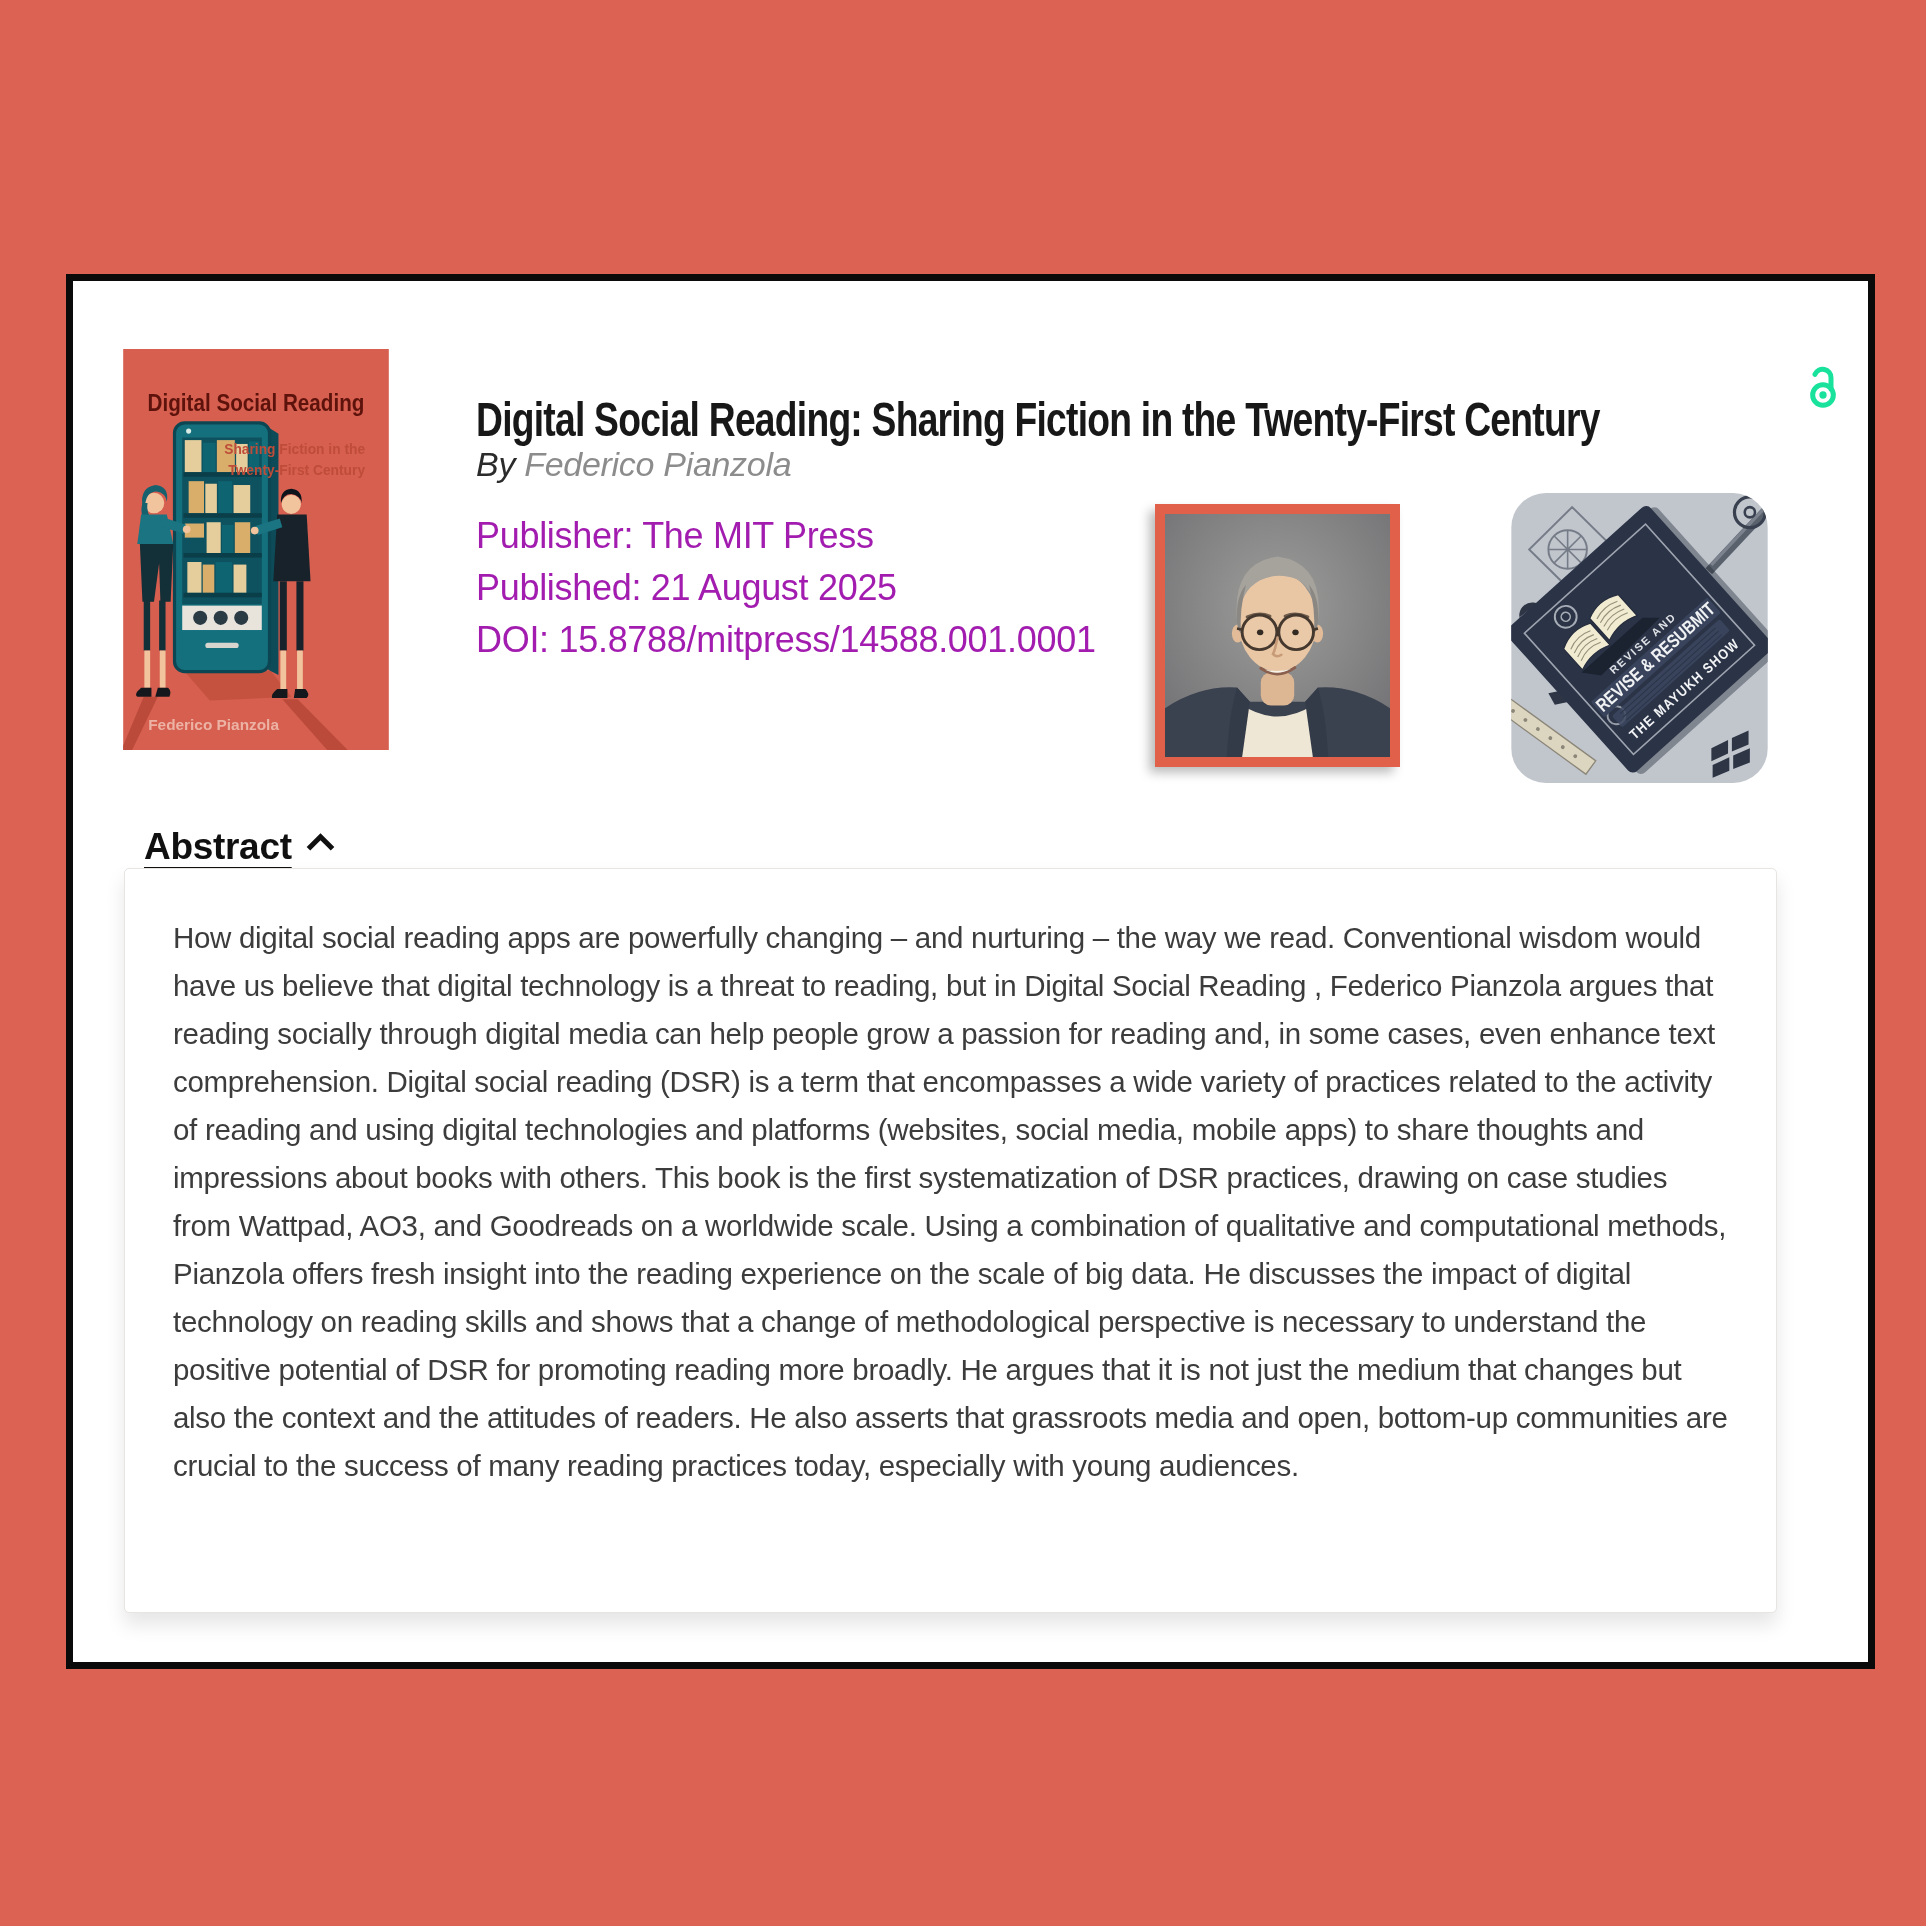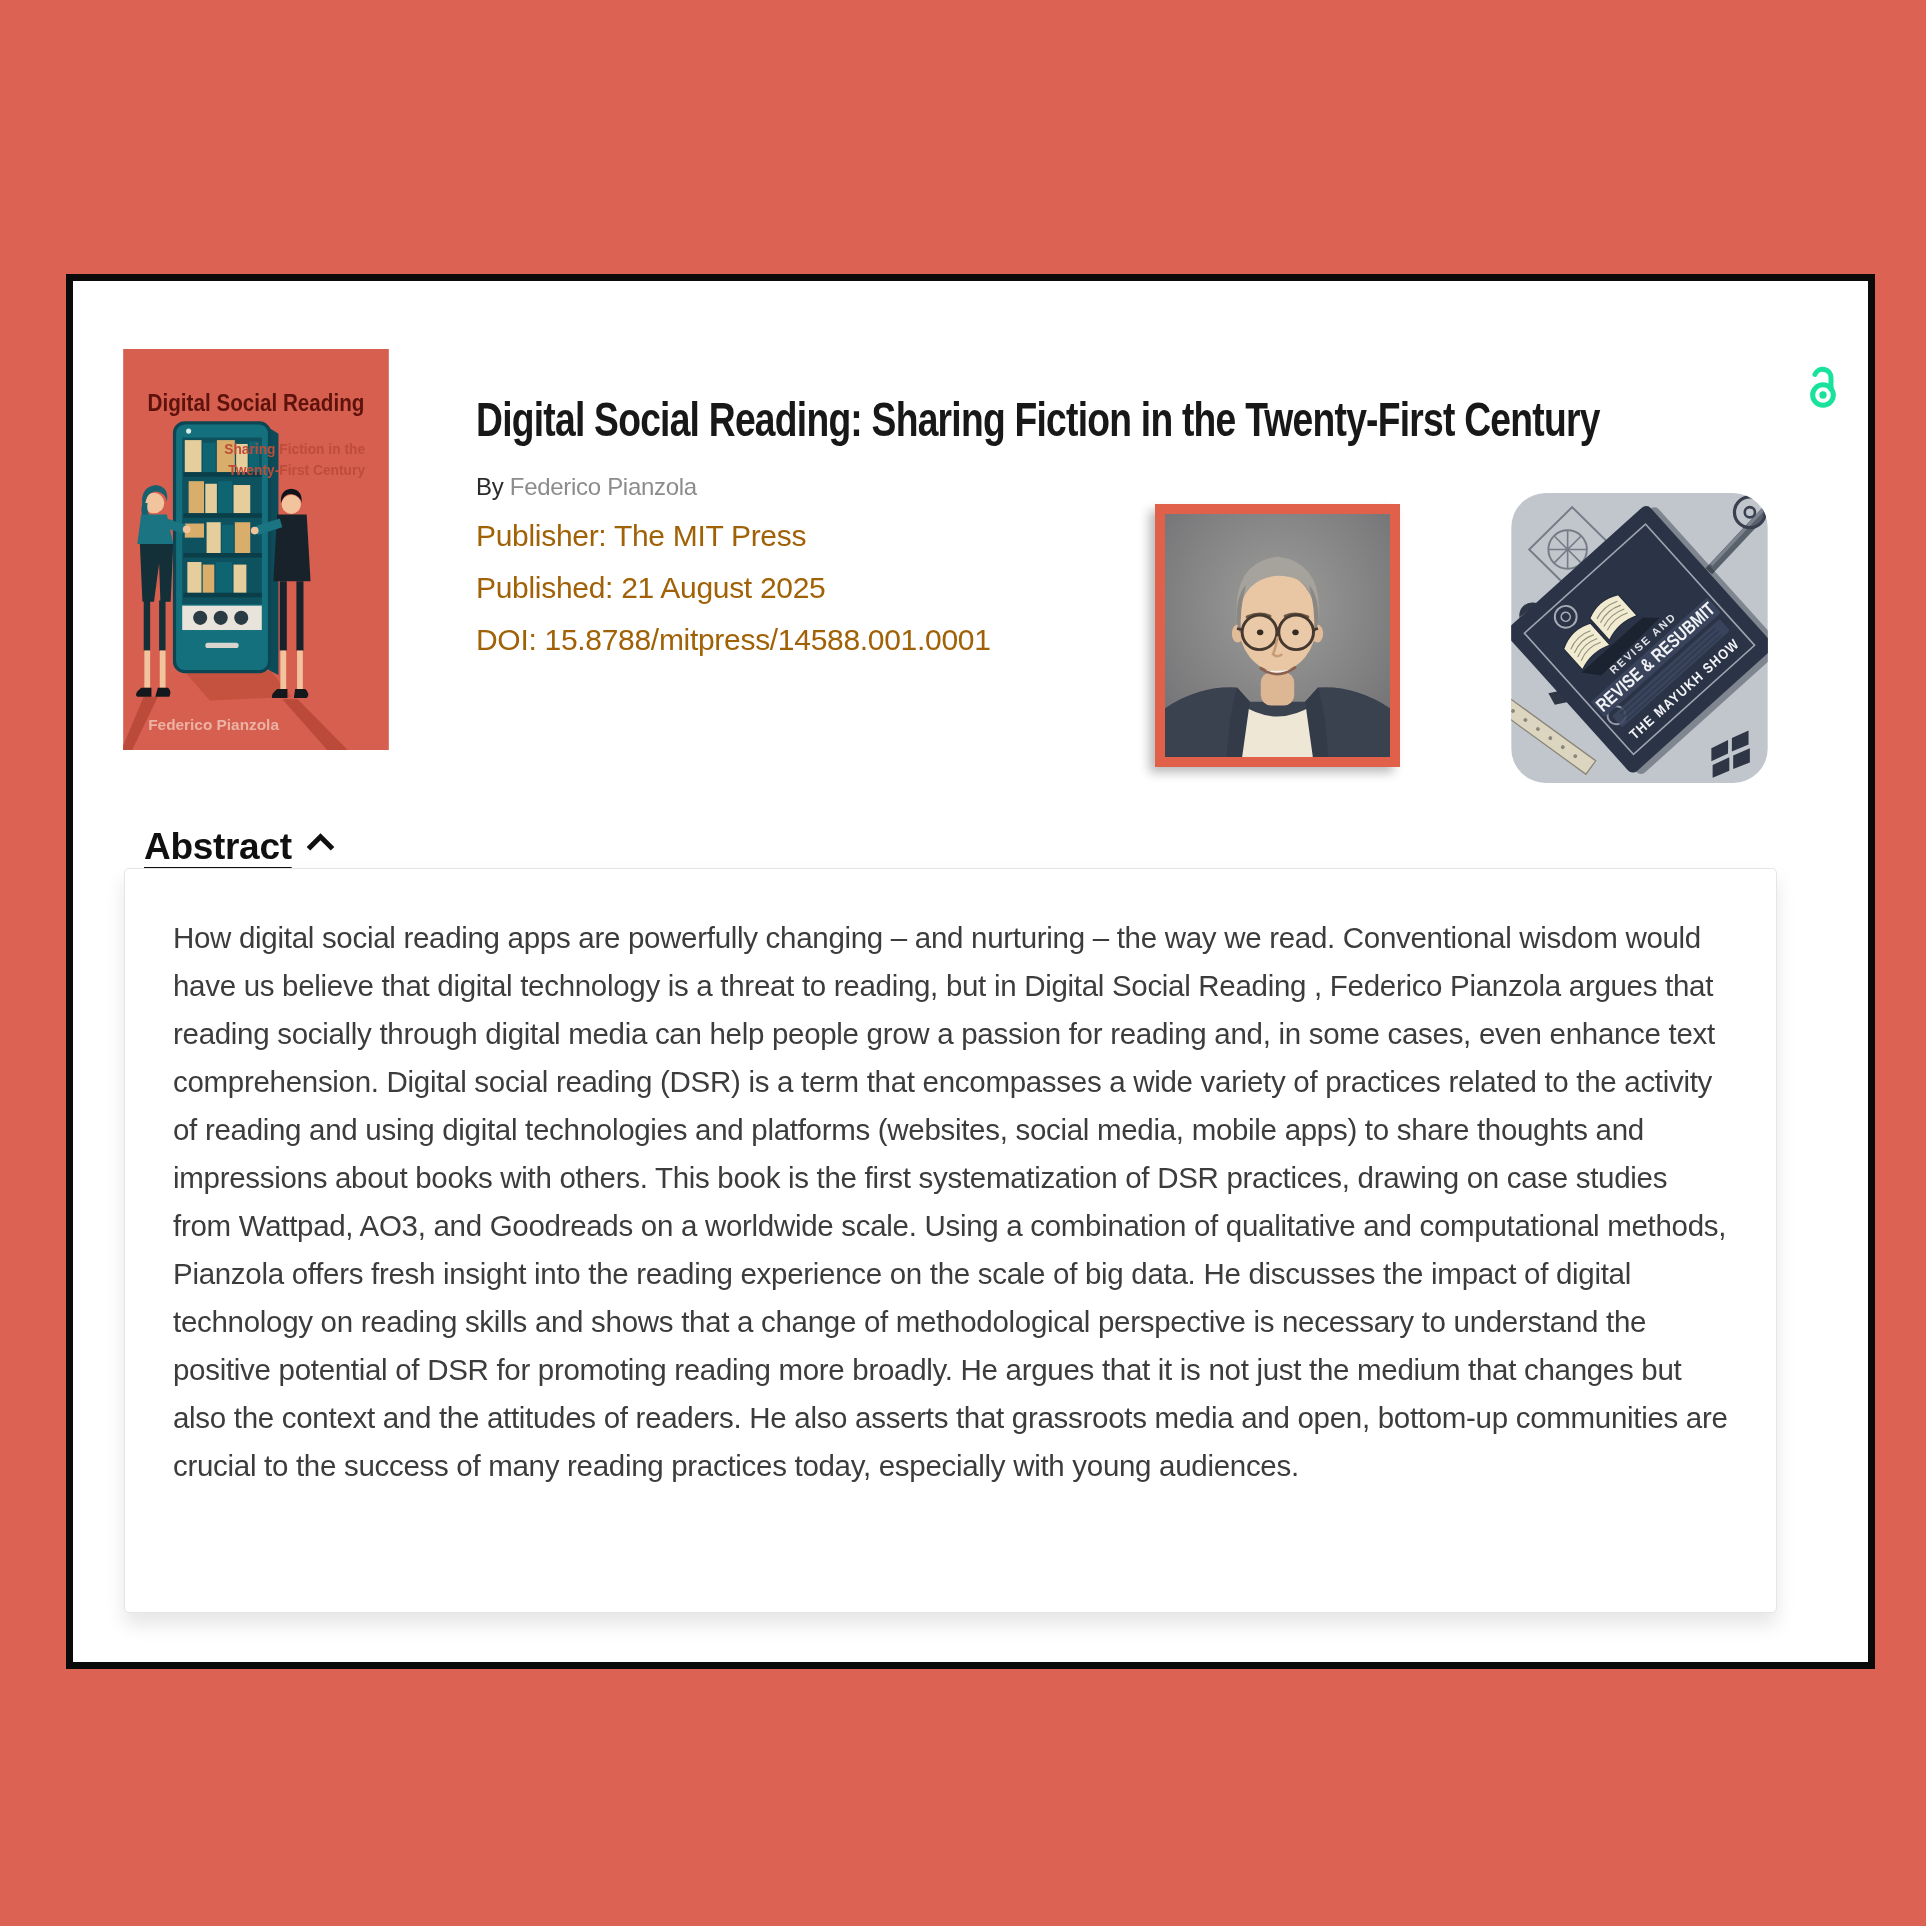--- a/index.html
+++ b/index.html
@@ -23,28 +23,28 @@
   
   .page-title{
     position:absolute;left:403px;top:77px;
     font-size:49px;font-weight:600;color:#181818;
     letter-spacing:-1px;white-space:nowrap;
     transform:scaleX(0.76);transform-origin:left top;
   }
   .oa-icon{position:absolute;left:1734px;top:80px;width:32px;height:48px;}
 
   .byline{
-    position:absolute;left:403px;top:192px;
-    font-size:24px;color:#2b2b2b;letter-spacing:-0.3px;
+    position:absolute;left:403px;top:164px;
+    font-size:34px;font-style:italic;color:#2b2b2b;letter-spacing:-0.3px;
   }
   .byline .author-link{color:#8C8C8C;text-decoration:none;cursor:pointer;}
 
   .meta{position:absolute;left:403px;top:239px;}
   .meta-line{
-    font-size:30px;color:#a16207;letter-spacing:-0.3px;
+    font-size:36px;color:#a21caf;letter-spacing:-0.3px;
     line-height:31px;margin-bottom:21px;white-space:nowrap;
   }
 
   
   .author-photo{
     position:absolute;left:1082px;top:223px;width:245px;height:263px;
     border:10.3px solid #E0604A;background:#8c8c8a;
     box-shadow:-5.8px 6.4px 10.3px rgba(0,0,0,0.28);
   }
   .author-photo svg{display:block;width:100%;height:100%;}

